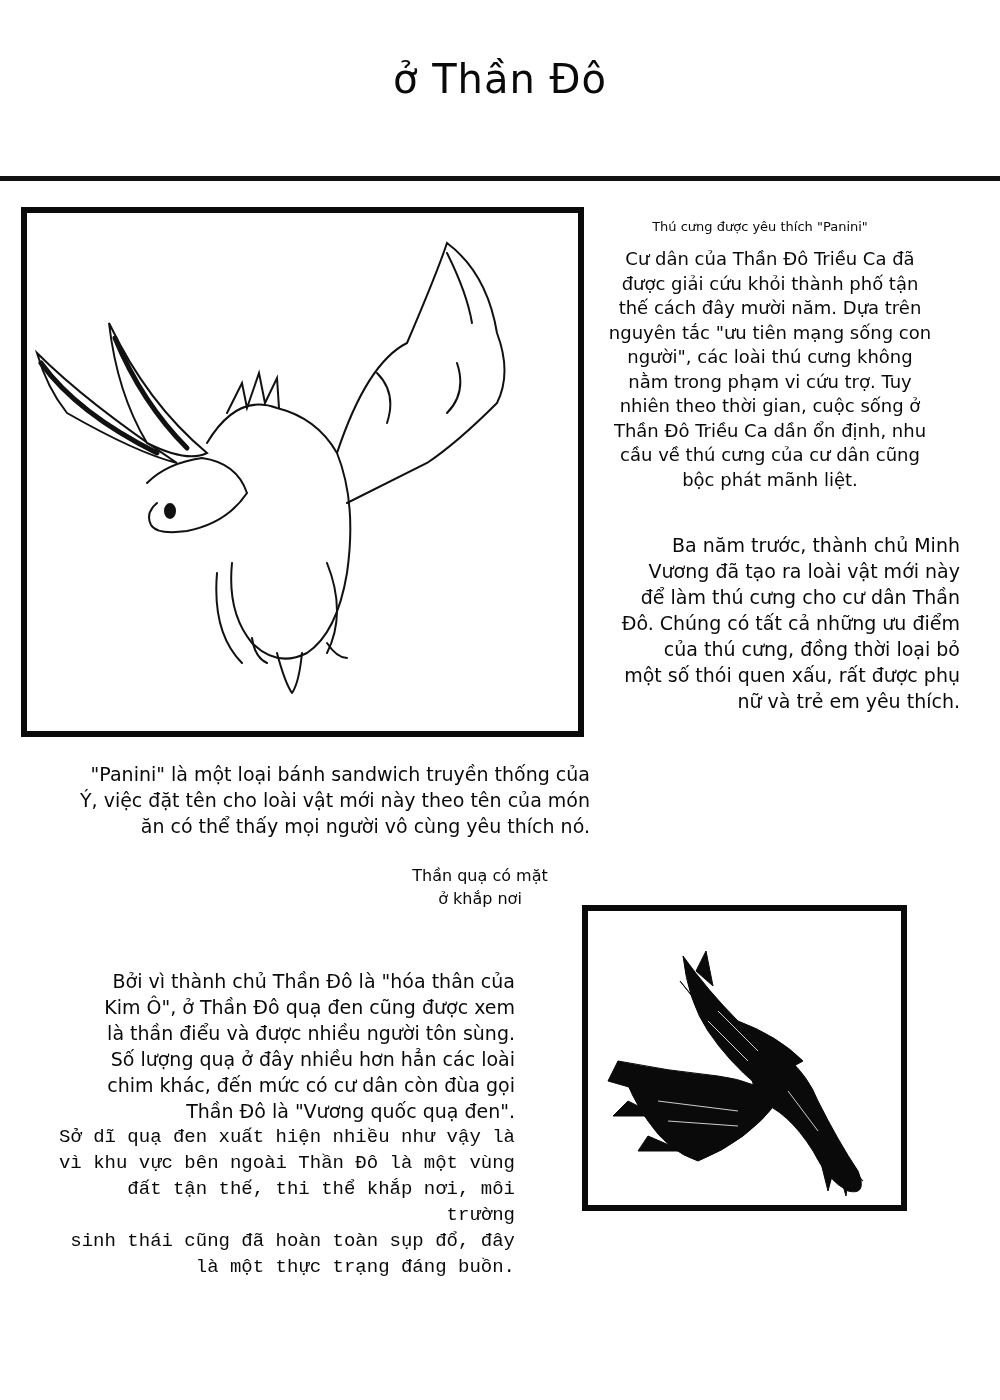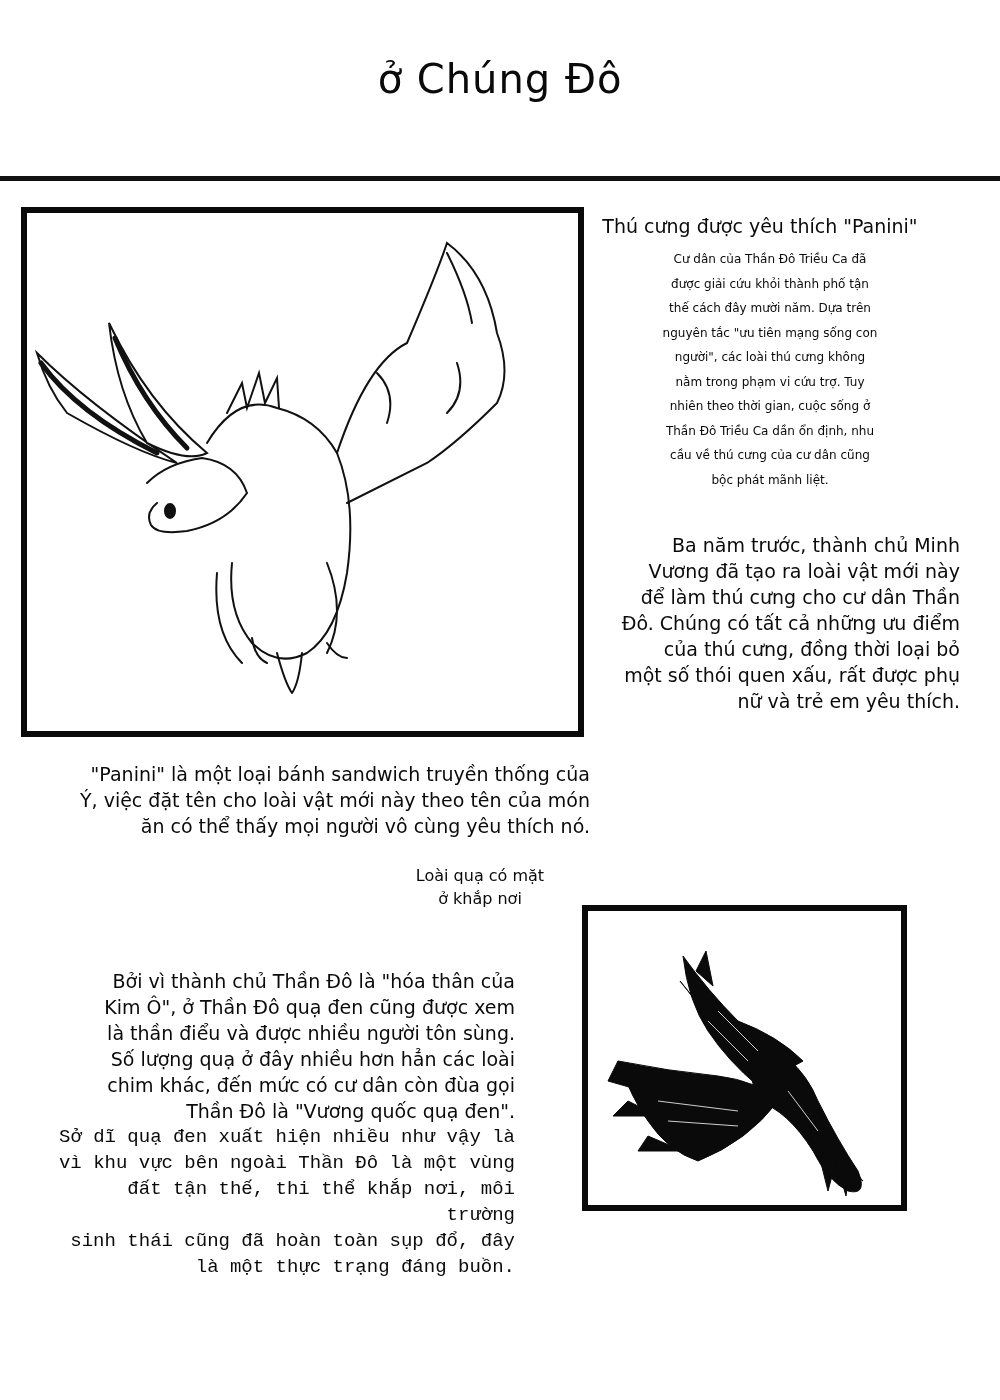--- a/index.html
+++ b/index.html
@@ -4,32 +4,32 @@
 <style>
   html, body { margin:0; padding:0; background:#ffffff; }
   body { width:1000px; height:1400px; position:relative; overflow:hidden;
          font-family:"DejaVu Sans", sans-serif; color:#0a0a0a; }
   .title { position:absolute; left:0; width:1000px; top:50px; text-align:center;
            font-size:40px; line-height:58px; font-weight:normal; letter-spacing:1px; }
   .rule { position:absolute; left:0; top:176px; width:1000px; height:5px; background:#111; }
   .panel { position:absolute; border:6px solid #0a0a0a; background:#fff; box-sizing:border-box; }
   .panel svg { position:absolute; left:0; top:0; width:100%; height:100%; }
   .txt { position:absolute; text-align:center; white-space:pre-line; }
-  .small { font-size:19px; line-height:23px; }
-  .body1 { font-size:12px; line-height:24.5px; }
+  .small { font-size:13px; line-height:23px; }
+  .body1 { font-size:18px; line-height:24.5px; }
   .body2 { font-size:19px; line-height:26px;text-align:right; }
   .wm { position:absolute; left:846px; top:1412px; font-size:34px; font-weight:bold;
         color:#e6e6e6; letter-spacing:1px; font-family:"DejaVu Sans", sans-serif;
         text-shadow:1px 1px 0 #d0d0d0; }
 </style>
 </head>
 <body>
 
 <div class="title">
-  <div>ở Chúng Đô</div>
+  <div>ở Thần Đô</div>
 </div>
 <div class="rule"></div>
 
 <div class="panel" style="left:21px; top:207px; width:563px; height:530px;">
   <svg viewBox="0 0 551 518" preserveAspectRatio="none">
     <g fill="none" stroke="#111" stroke-width="2" stroke-linecap="round">
 
       <path d="M10 140 Q60 190 150 250 Q110 240 40 200 Q20 175 10 140 Z" fill="#fff"></path>
       <path d="M14 150 Q50 200 130 240" stroke-width="5"></path>
 
@@ -68,21 +68,21 @@
 Vương đã tạo ra loài vật mới này
 để làm thú cưng cho cư dân Thần
 Đô. Chúng có tất cả những ưu điểm
 của thú cưng, đồng thời loại bỏ
 một số thói quen xấu, rất được phụ
 nữ và trẻ em yêu thích.</div>
 <div class="txt body2" style="left:20px; top:761px; width:570px;">"Panini" là một loại bánh sandwich truyền thống của
 Ý, việc đặt tên cho loài vật mới này theo tên của món
 ăn có thể thấy mọi người vô cùng yêu thích nó.</div>
 
-<div class="txt small" style="left:385px; top:864px; width:190px; font-size:16px; line-height:23px;">Loài quạ có mặt
+<div class="txt small" style="left:385px; top:864px; width:190px; font-size:16px; line-height:23px;">Thần quạ có mặt
 ở khắp nơi</div>
 
 <div class="panel" style="left:582px; top:905px; width:325px; height:306px;">
   <svg viewBox="0 0 313 294" preserveAspectRatio="none">
     <g fill="#0a0a0a" stroke="#0a0a0a" stroke-linejoin="round">
 
       <path d="M95 45 Q120 80 150 110 Q190 125 215 150 L170 175 Q140 150 120 120 Q100 90 95 45 Z"></path>
       <path d="M108 60 L118 40 L125 75 Z M100 80 L92 70 L112 95 Z"></path>
 
       <path d="M30 150 Q80 160 130 165 Q170 170 190 190 Q160 230 110 250 Q80 240 60 210 Q45 190 30 150 Z"></path>

